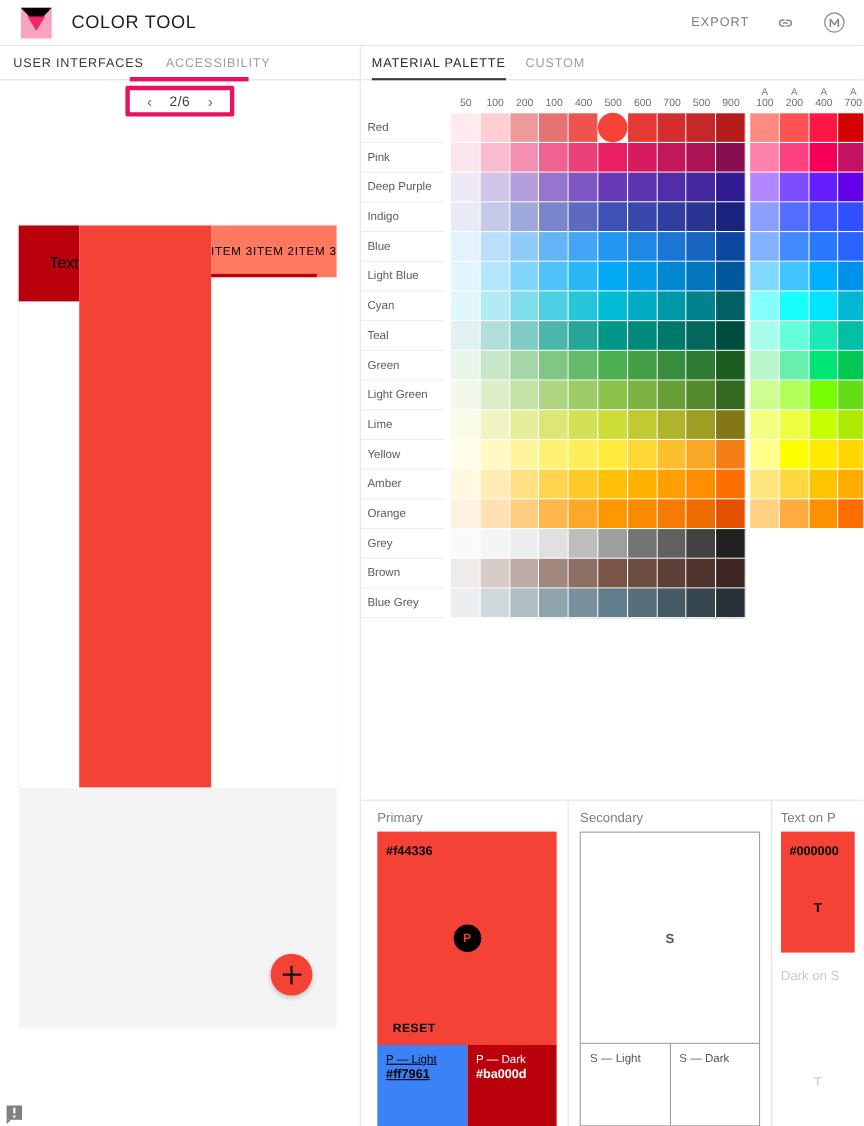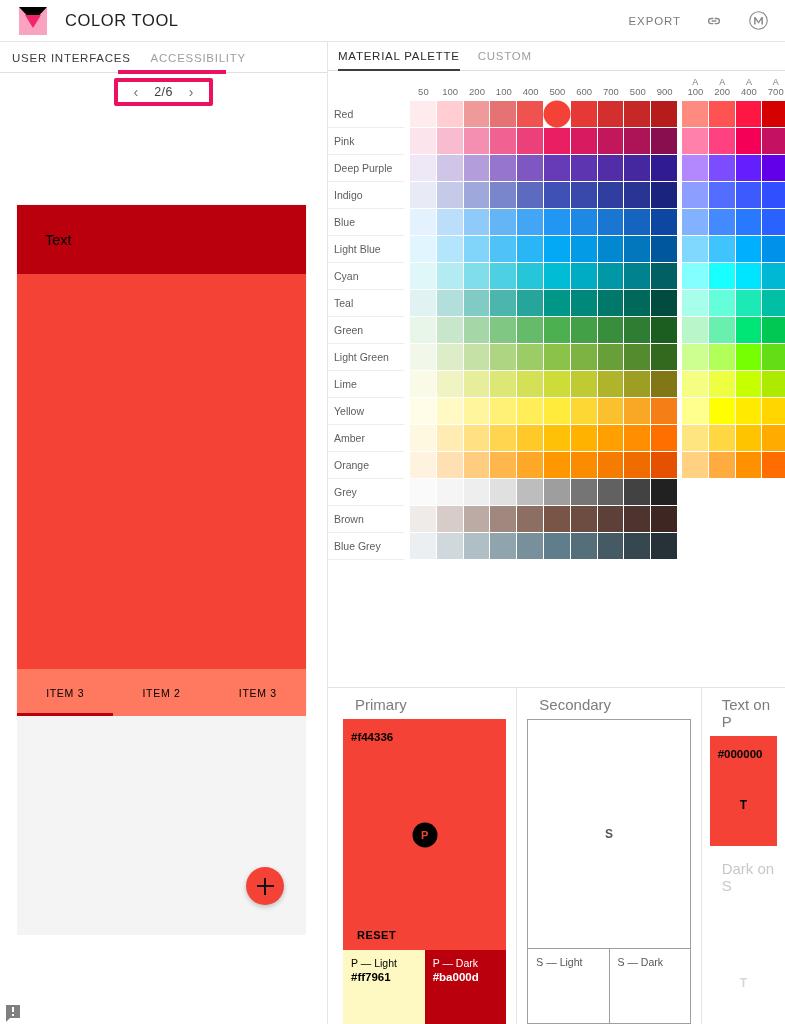--- a/index.html
+++ b/index.html
@@ -104,21 +104,21 @@
     font-size: 14px; color: #6d6d6d; cursor: pointer;
     line-height: 1; background: none; border: none; font-family: inherit;
   }
   .pager-label { font-size: 12.5px; color: #3c3c3c; letter-spacing: .4px; }
 
   
   .preview-stage { position: relative; width: 328px; height: 900px; }
   .phone {
     position: absolute; left: 17px; top: 94px;
     width: 289px; height: 511px;
-    display: flex; flex-direction: column;
+    display: flex; flex-direction: row;
     box-shadow: 0 0 0 1px rgba(0,0,0,.04);
   }
   .ph-appbar {
     height: 69px; display: flex; align-items: center;
     padding-left: 28px; flex: none;
   }
   .ph-appbar-text { font-size: 14.5px; }
   .ph-body { flex: 1 1 auto; }
   .ph-tabs {
     height: 47px; display: flex; align-items: center;
@@ -246,21 +246,21 @@
   }
   .scheme-card {
     border-right: 1px solid #e4e4e4;
     padding: 8px 10px 0 10px;
     display: flex; flex-direction: column;
   }
   .card-primary { width: 186px; }
   .card-secondary { width: 186px; }
   .card-text { width: 84px; border-right: none; padding: 8px 8px 0 8px; }
   .card-label {
-    font-size: 15px; color: #7d7d7d; margin-bottom: 6px; margin-left: 12px;
+    font-size: 12px; color: #7d7d7d; margin-bottom: 6px;
   }
   .card-label.faded { color: #c8c8c8; }
   .prim-box {
     flex: 1; display: flex; flex-direction: column;
     position: relative; min-height: 0;
   }
   .prim-main {
     flex: 1; position: relative; padding: 8px 0 0 8px;
   }
   .hex-label { font-size: 11.5px; font-weight: bold; }
@@ -744,21 +744,21 @@
 
       <div class="scheme-card card-primary">
         <div class="card-label">Primary</div>
         <div class="prim-box">
           <div class="prim-main" id="prim-main" style="background: rgb(244, 67, 54);">
             <span class="hex-label" style="color: rgb(0, 0, 0);">#f44336</span>
             <span class="p-badge" id="p-badge" style="color: rgb(244, 67, 54);">P</span>
             <span class="reset-link" style="color: rgb(0, 0, 0);">RESET</span>
           </div>
           <div class="variant-row">
-            <div class="variant" id="p-light" style="background: #fef9c3;">
+            <div class="variant" id="p-light" style="background: #3b82f6; text-decoration: underline;">
               <div class="variant-name" style="color: rgb(0, 0, 0);">P — Light</div>
               <div class="variant-hex" style="color: rgb(0, 0, 0);">#ff7961</div>
             </div>
             <div class="variant" id="p-dark" style="background: rgb(186, 0, 13);">
               <div class="variant-name" style="color: rgb(255, 255, 255);">P — Dark</div>
               <div class="variant-hex" style="color: rgb(255, 255, 255);">#ba000d</div>
             </div>
           </div>
         </div>
       </div>

